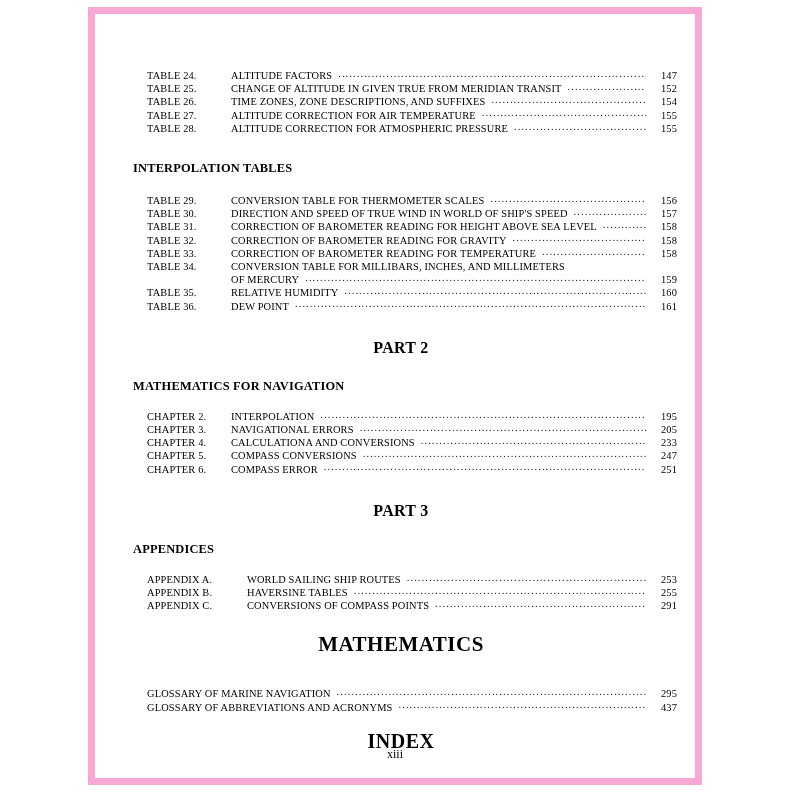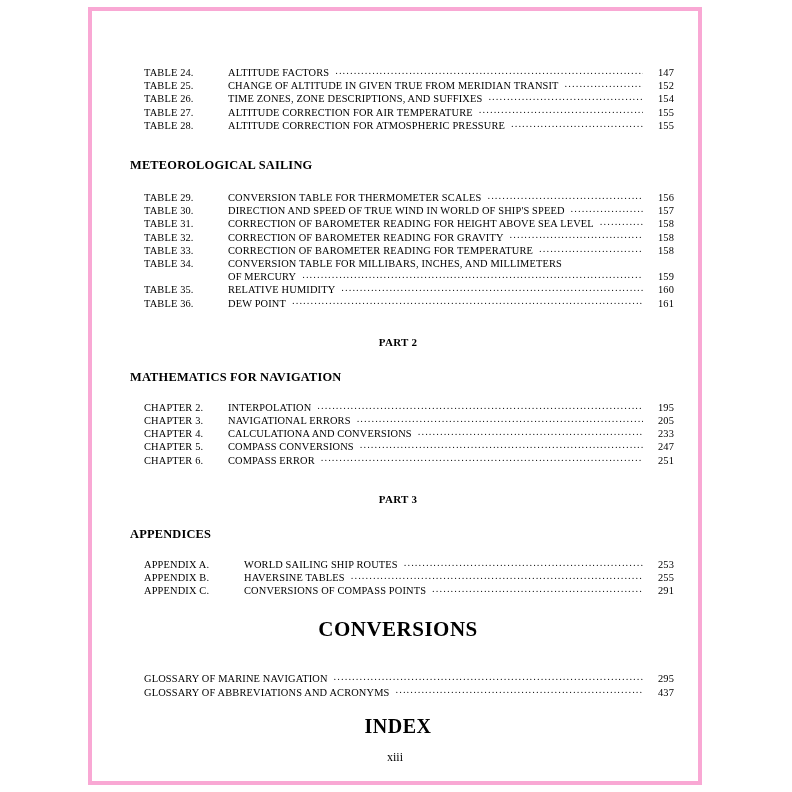--- a/index.html
+++ b/index.html
@@ -23,21 +23,21 @@
     background: #ffffff;
   }
 
   
   .page-frame {
     position: absolute;
     left: 88px;
     top: 7px;
     width: 614px;
     height: 778px;
-    border: 4px solid #f9a8d4;
+    border: 7px solid #f9a8d4;
     background: #ffffff;
     box-sizing: border-box;
   }
 
   .page-inner {
     position: absolute;
     left: 0;
     top: 0;
     right: 0;
     bottom: 0;
@@ -106,21 +106,21 @@
   
   .section-heading {
     font-size: 12.4px;
     font-weight: bold;
     letter-spacing: 0.2px;
     margin: 0;
     padding-left: 8px;
   }
   .part-heading {
     text-align: center;
-    font-size: 11px;
+    font-size: 16px;
     font-weight: bold;
     letter-spacing: 0.3px;
   }
   .big-heading {
     text-align: center;
     font-weight: bold;
     letter-spacing: 0.5px;
   }
   .big-heading.glossaries { font-size: 21px; }
   .big-heading.index      { font-size: 20px; }
@@ -180,21 +180,21 @@
           <div class="entry">
             <span class="label w-table">TABLE 28.</span>
             <span class="title">ALTITUDE CORRECTION FOR ATMOSPHERIC PRESSURE</span>
             <span class="leader"></span>
             <span class="page-num">155</span>
           </div>
         </div>
 
         <div class="sp-26"></div>
 
-        <div class="section-heading">METEOROLOGICAL SAILING</div>
+        <div class="section-heading">INTERPOLATION TABLES</div>
 
         <div class="sp-18"></div>
 
         <div class="group">
           <div class="entry">
             <span class="label w-table">TABLE 29.</span>
             <span class="title">CONVERSION TABLE FOR THERMOMETER SCALES</span>
             <span class="leader"></span>
             <span class="page-num">156</span>
           </div>
@@ -319,21 +319,21 @@
           <div class="entry">
             <span class="label w-appx">APPENDIX C.</span>
             <span class="title">CONVERSIONS OF COMPASS POINTS</span>
             <span class="leader"></span>
             <span class="page-num">291</span>
           </div>
         </div>
 
         <div class="sp-20"></div>
 
-        <div class="big-heading glossaries">CONVERSIONS</div>
+        <div class="big-heading glossaries">MATHEMATICS</div>
 
         <div class="sp-30"></div>
 
         <div class="group">
           <div class="entry">
             <span class="label w-none"></span>
             <span class="title">GLOSSARY OF MARINE NAVIGATION</span>
             <span class="leader"></span>
             <span class="page-num">295</span>
           </div>

